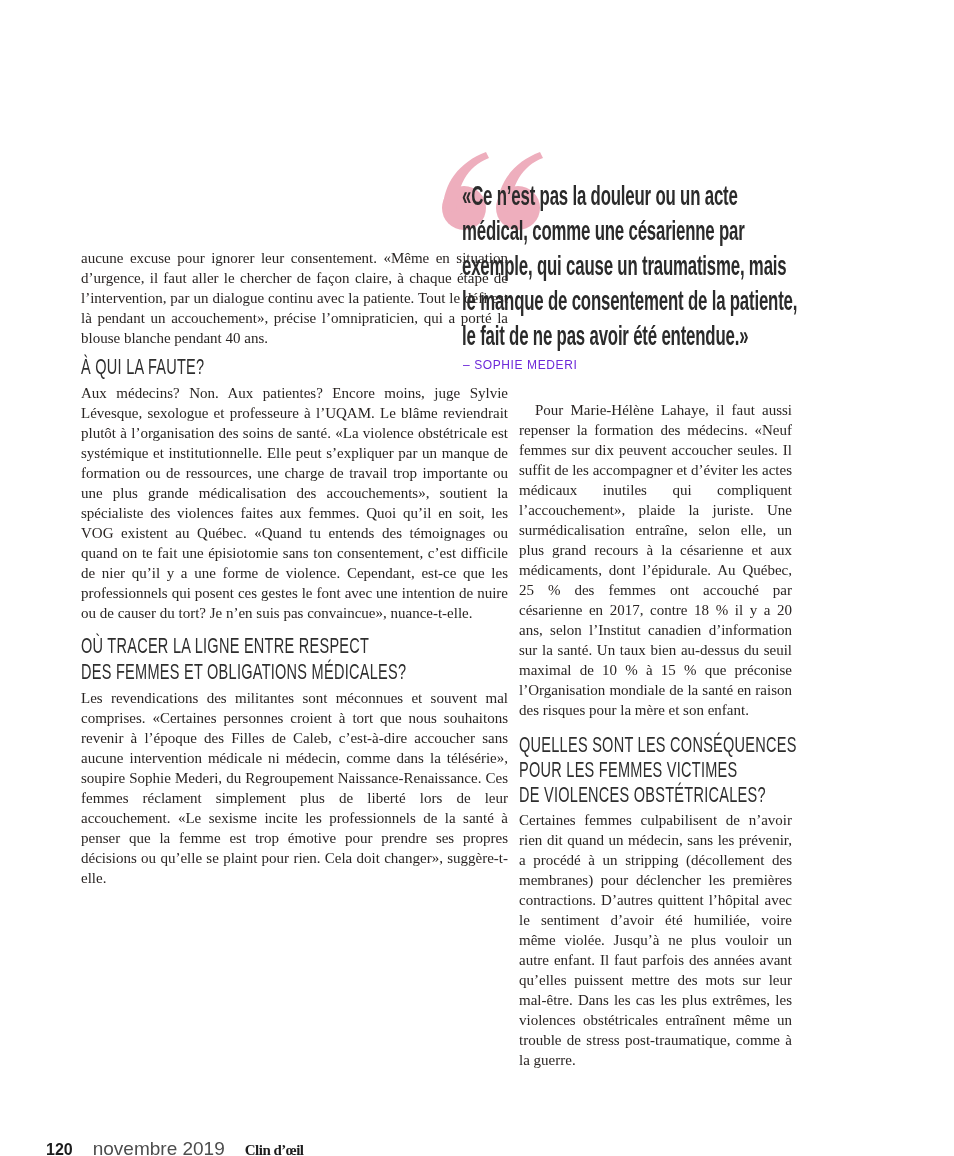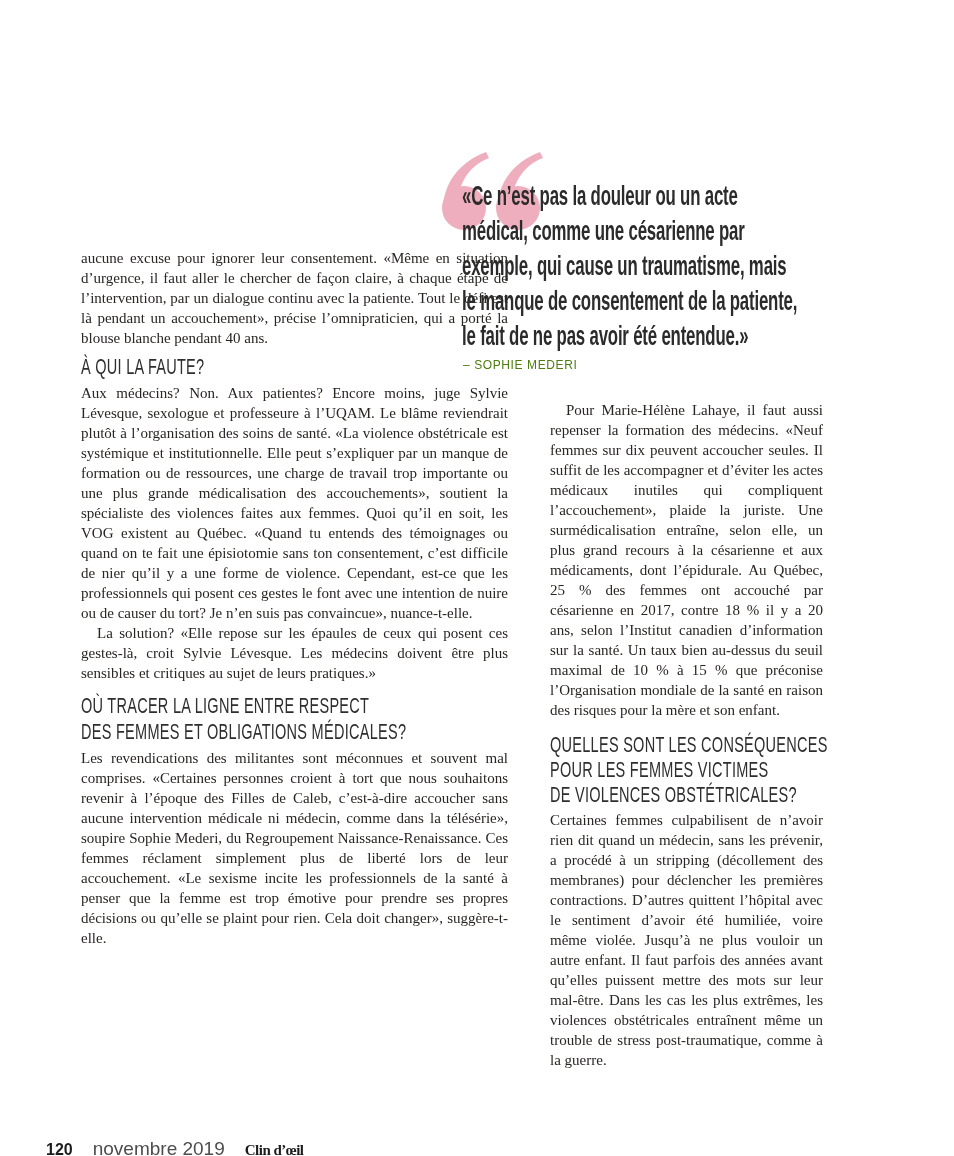--- a/index.html
+++ b/index.html
@@ -18,52 +18,51 @@
   
   .heading{
     font-family:"Liberation Sans",sans-serif;font-weight:400;
     font-size:22px;line-height:25px;color:#2e2e2e;
     letter-spacing:.4px;white-space:pre;margin:0;
     transform:scaleX(.66);transform-origin:left top;
   }
   .col-left{position:absolute;left:81px;top:248px;width:427px;}
   .col-left .h1{margin-top:6px;margin-bottom:4px;}
   .col-left .h2{margin-top:10px;line-height:26px;margin-bottom:3px;}
-  .col-right{position:absolute;left:519px;top:400px;width:273px;margin-left:31px;}
+  .col-right{position:absolute;left:519px;top:400px;width:273px;}
   .col-right .h3{margin-top:12px;margin-bottom:3px;}
   
   .quote-area{position:absolute;left:441px;top:146px;width:360px;height:230px;}
   .quote-mark{position:absolute;left:0;top:2px;}
   .quote-text{
     position:absolute;left:21px;top:32px;width:max-content;
     font-family:"Liberation Sans",sans-serif;font-weight:700;
     font-size:28px;line-height:35px;color:#2b2b2b;letter-spacing:-.3px;
     white-space:pre;transform:scaleX(.6);transform-origin:left top;
   }
   .quote-attr{
     position:absolute;left:22px;top:212px;
     font-family:"Liberation Sans",sans-serif;font-size:12px;
-    color:#4d7c0f;letter-spacing:.6px;
+    color:#6d28d9;letter-spacing:.6px;
   }
   
   .footer{position:absolute;left:46px;top:1093px;display:flex;align-items:baseline;gap:20px;margin-top:45px;}
   .pg{font-family:"Liberation Sans",sans-serif;font-weight:700;font-size:16px;color:#1c1c1c;}
   .issue{font-family:"Liberation Sans",sans-serif;font-size:19px;color:#4d4d4d;}
   .logo{font-family:Liberation Serif, serif;font-weight:700;font-size:15px;color:#1c1c1c;letter-spacing:-.5px;}
 </style>
 </head>
 <body>
 
 <div class="page">
 
   <div class="col-left">
     <p class="body">aucune excuse pour ignorer leur consentement. «Même en situation d’urgence, il faut aller le chercher de façon claire, à chaque étape de l’intervention, par un dialogue continu avec la patiente. Tout le défi est là pendant un accouchement», précise l’omnipraticien, qui a porté la blouse blanche pendant 40 ans.</p>
     <h2 class="heading h1">À QUI LA FAUTE?</h2>
     <p class="body">Aux médecins? Non. Aux patientes? Encore moins, juge Sylvie Lévesque, sexologue et professeure à l’UQAM. Le blâme reviendrait plutôt à l’organisation des soins de santé. «La violence obstétricale est systémique et institutionnelle. Elle peut s’expliquer par un manque de formation ou de ressources, une charge de travail trop importante ou une plus grande médicalisation des accouchements», soutient la spécialiste des violences faites aux femmes. Quoi qu’il en soit, les VOG existent au Québec. «Quand tu entends des témoignages ou quand on te fait une épisiotomie sans ton consentement, c’est difficile de nier qu’il y a une forme de violence. Cependant, est-ce que les professionnels qui posent ces gestes le font avec une intention de nuire ou de causer du tort? Je n’en suis pas convaincue», nuance-t-elle.</p>
-    <p class="body indent">La solution? «Elle repose sur les épaules de ceux qui posent ces gestes-là, croit Sylvie Lévesque. Les médecins doivent être plus sensibles et critiques au sujet de leurs pratiques.»</p>
     <h2 class="heading h2">OÙ TRACER LA LIGNE ENTRE RESPECT
 DES FEMMES ET OBLIGATIONS MÉDICALES?</h2>
     <p class="body"><span>Les revendications des militantes sont méconnues et souvent mal comprises. «Certaines personnes croient à tort que nous souhaitons revenir à l’époque des </span><span class="it">Filles de Caleb</span><span>, c’est-à-dire accoucher sans aucune intervention médicale ni médecin, comme dans la télésérie», soupire Sophie Mederi, du Regroupement Naissance-Renaissance. Ces femmes réclament simplement plus de liberté lors de leur accouchement. «Le sexisme incite les professionnels de la santé à penser que la femme est trop émotive pour prendre ses propres décisions ou qu’elle se plaint pour rien. Cela doit changer», suggère-t-elle.</span></p>
   </div>
 
   <div class="quote-area">
     <svg class="quote-mark" width="106" height="84" viewBox="0 0 106 84" aria-hidden="true">
       <circle cx="23" cy="60" r="22" fill="#eeaebd"></circle>
       <path d="M45 4 C18 14 2 36 2 62 L16 64 C15 40 26 18 48 10 Z" fill="#eeaebd"></path>
       <circle cx="77" cy="60" r="22" fill="#eeaebd"></circle>

